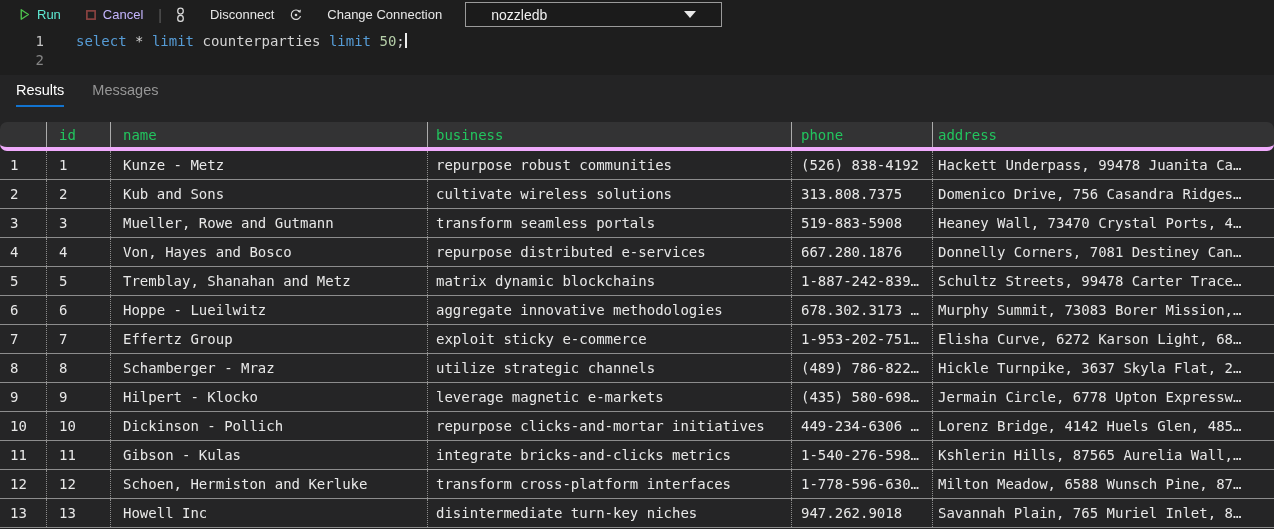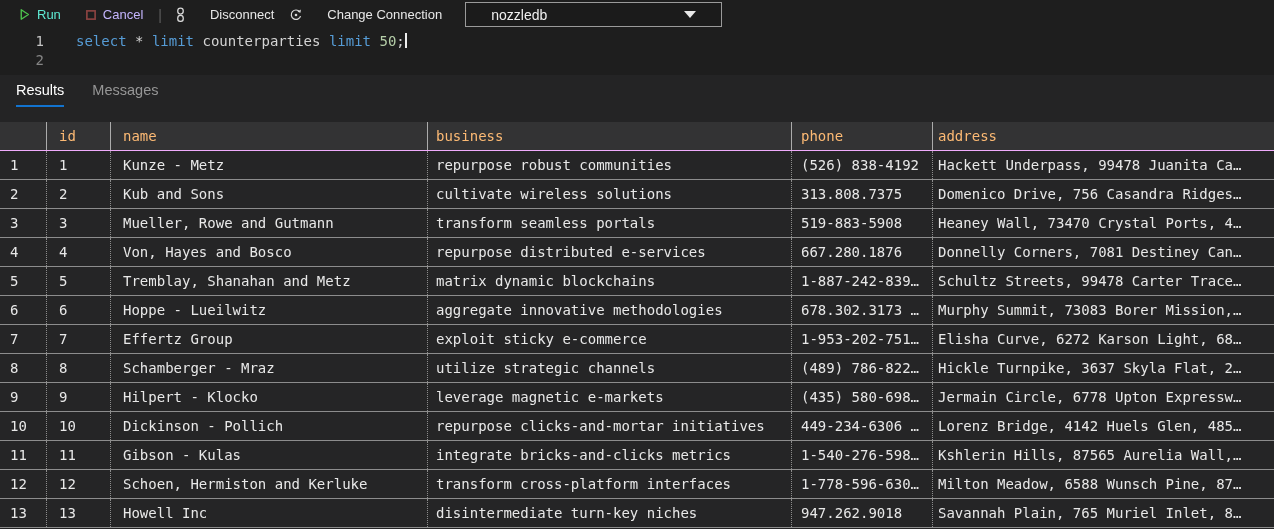--- a/index.html
+++ b/index.html
@@ -36,22 +36,22 @@
   .tok-plain { color:#d4d4d4; }
   .text-cursor { display:inline-block; width:2px; height:15px; background:#eeeeee; vertical-align:-2px; }
   
   .panel { position:absolute; left:0; top:75px; right:0; bottom:0; background:#242425; }
   .tabbar { height:47px; display:flex; align-items:flex-end; padding-left:16px; gap:28px; }
   .tab { font-size:14.5px; color:#969696; padding-bottom:7px; margin-bottom:15px;
     border-bottom:2px solid transparent; cursor:pointer; }
   .tab.active { color:#ffffff; border-bottom-color:var(--accent); }
   
   .grid { font-family:"DejaVu Sans Mono", monospace; font-size:14px; }
-  .hrow { display:flex; height:29px; background:var(--headerBg); color:#fdba74;
-    border-bottom:1px solid #f0abfc; }
+  .hrow { display:flex; height:29px; background:var(--headerBg); color:#22c55e;
+    border-bottom:4px solid #f0abfc;border-radius:7px; }
   .hrow .cell { border-left:1px solid #ababab; }
   .hrow .cell:first-child { border-left:none; }
   .grow { display:flex; height:29px; background:var(--rowBg); color:#e8e8e8;
     border-bottom:1px solid #8d8d8d; }
   .grow .cell { border-left:1px dotted #8d8d8d; }
   .grow .cell:first-child { border-left:none; }
   .cell { display:flex; align-items:center; overflow:hidden; white-space:pre; }
   .c0 { width:46px;  padding-left:10px; flex:0 0 46px; }
   .c1 { width:64px;  padding-left:12px; flex:0 0 64px; }
   .c2 { width:317px; padding-left:12px; flex:0 0 317px; }

